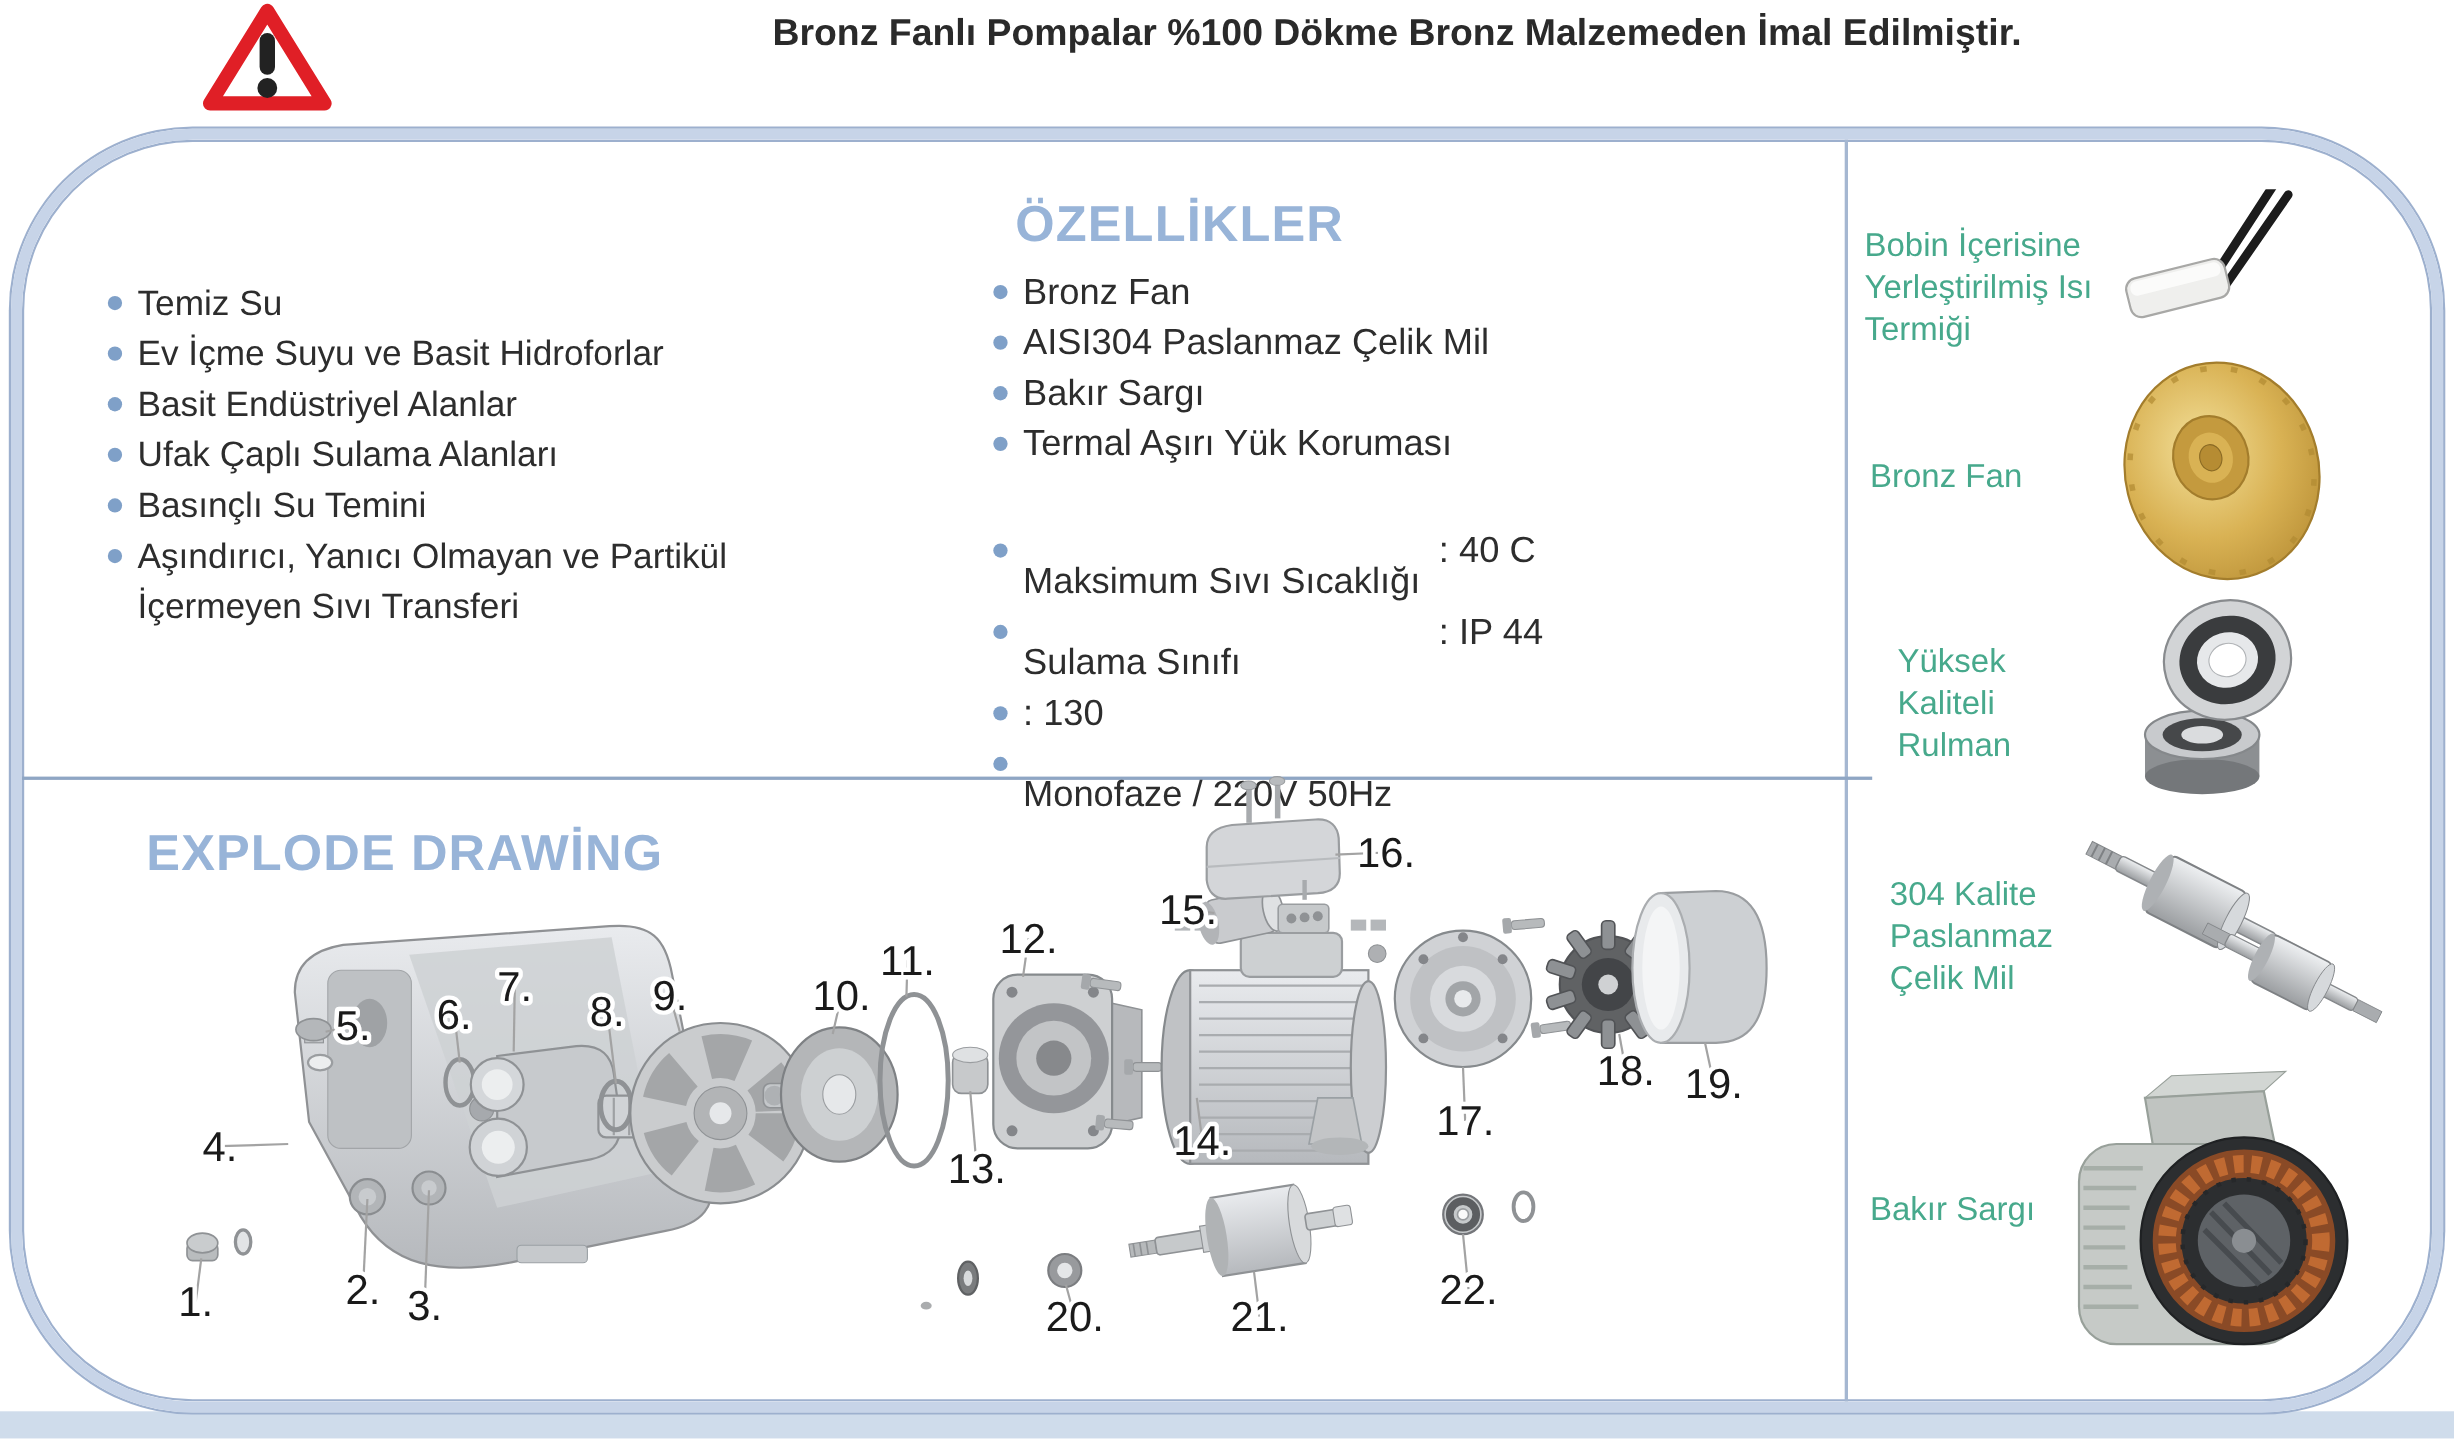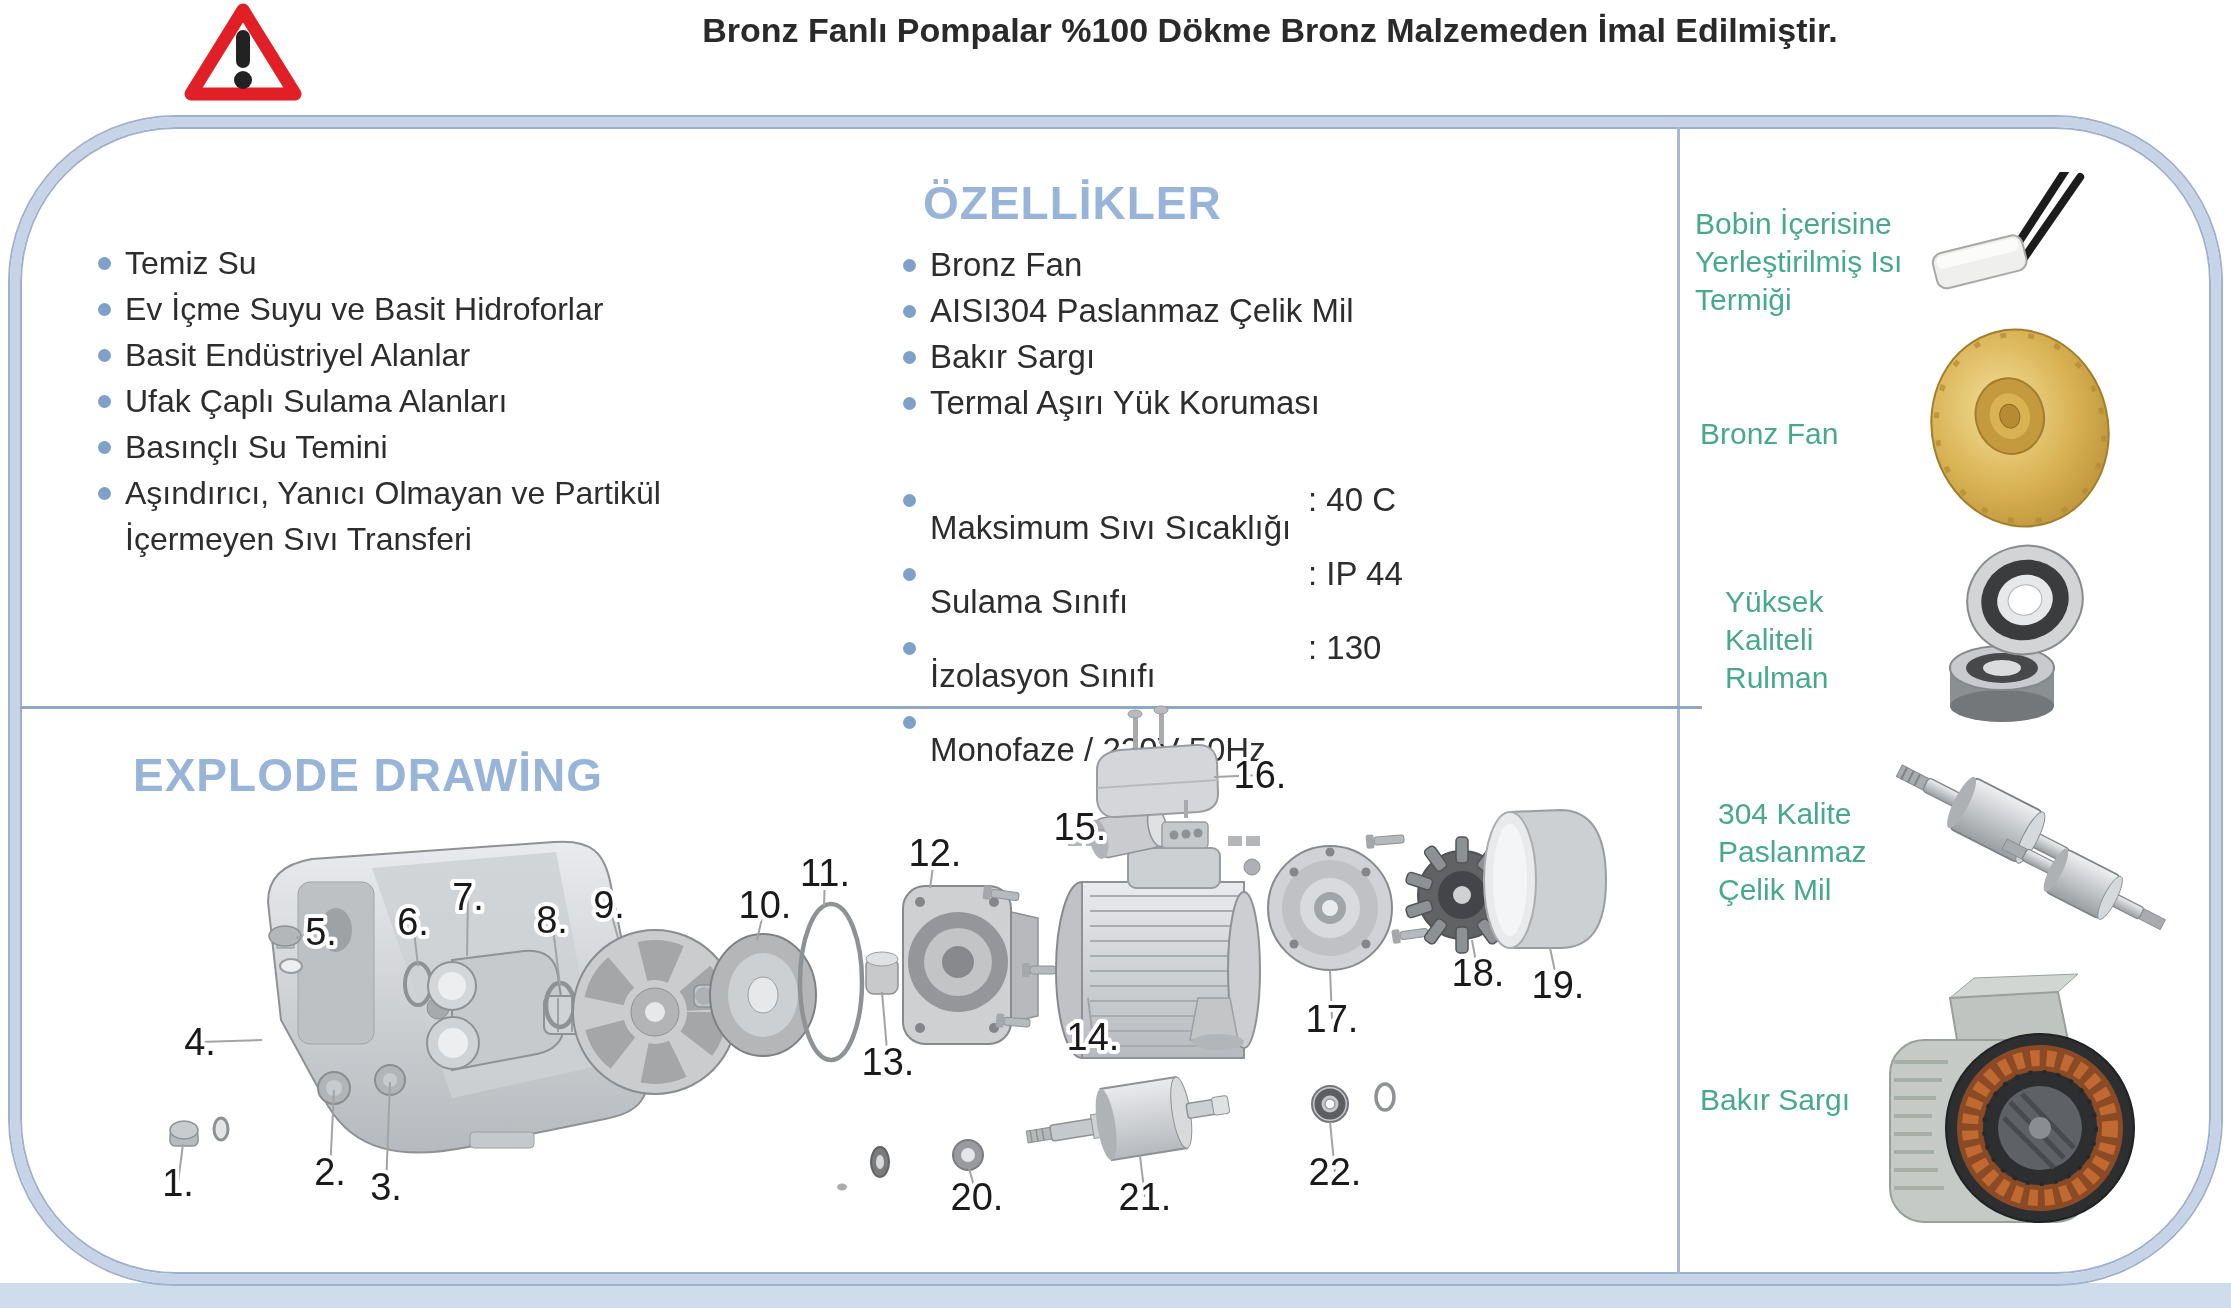--- a/index.html
+++ b/index.html
@@ -15,21 +15,21 @@
          box-shadow:0 0 0 2px #9db0ce, inset 0 0 0 2px #9db0ce;background:transparent;}
   .bottom-strip{position:absolute;left:0;top:1283px;width:2231px;height:25px;background:#cfdceb;}
   .vdivider{position:absolute;left:1677px;top:127px;width:3px;height:1147px;background:#a5b7d1;}
   .hdivider{position:absolute;left:20px;top:706px;width:1682px;height:3px;background:#8fa6c4;}
   
   .sec-title{position:absolute;font-size:46px;font-weight:bold;color:#98b4d8;letter-spacing:1px;}
   ul.blist{position:absolute;list-style:none;margin:0;padding:0;}
   ul.blist li{display:flex;align-items:flex-start;line-height:46px;color:#2d2d2d;}
   ul.blist .dot{flex:0 0 13px;width:13px;height:13px;border-radius:50%;background:#7fa0c8;
                 margin:17px 14px 0 0;}
-  .u-list{left:98px;top:240px;width:660px;font-size:32px;}
+  .u-list{left:98px;top:252px;width:660px;font-size:32px;}
   .f-list{left:903px;top:242px;width:680px;font-size:33px;}
   .s-list{left:903px;top:477px;width:700px;font-size:33px;}
   .s-list .spec-label{width:378px;flex:0 0 378px;margin-top:28px;}
   .s-list .spec-value{white-space:pre;}
   
   .diagram{position:absolute;left:0;top:700px;width:2231px;height:608px;}
   .leader{stroke:#a3a3a3;stroke-width:2;}
   .pnum{font-family:"Liberation Sans",sans-serif;font-size:38px;fill:#1a1a1a;
         stroke:#ffffff;stroke-width:8px;paint-order:stroke;stroke-linejoin:round;}
   
@@ -107,21 +107,20 @@
         <span class="spec-label">Maksimum Sıvı Sıcaklığı</span>
         <span class="spec-value">: 40 C</span>
       </li>
     <li>
         <span class="dot"></span>
         <span class="spec-label">Sulama Sınıfı</span>
         <span class="spec-value">: IP 44</span>
       </li>
     <li>
         <span class="dot"></span>
-        <span class="spec-label">İzolasyon Sınıfı</span>
         <span class="spec-value">: 130</span>
       </li>
     <li>
         <span class="dot"></span>
         <span class="spec-label">Monofaze / 220V 50Hz</span>
         <span class="spec-value"></span>
       </li>
   </ul>
 
   <div class="sec-title" style="left:133px;top:748px;">EXPLODE DRAWİNG</div>

